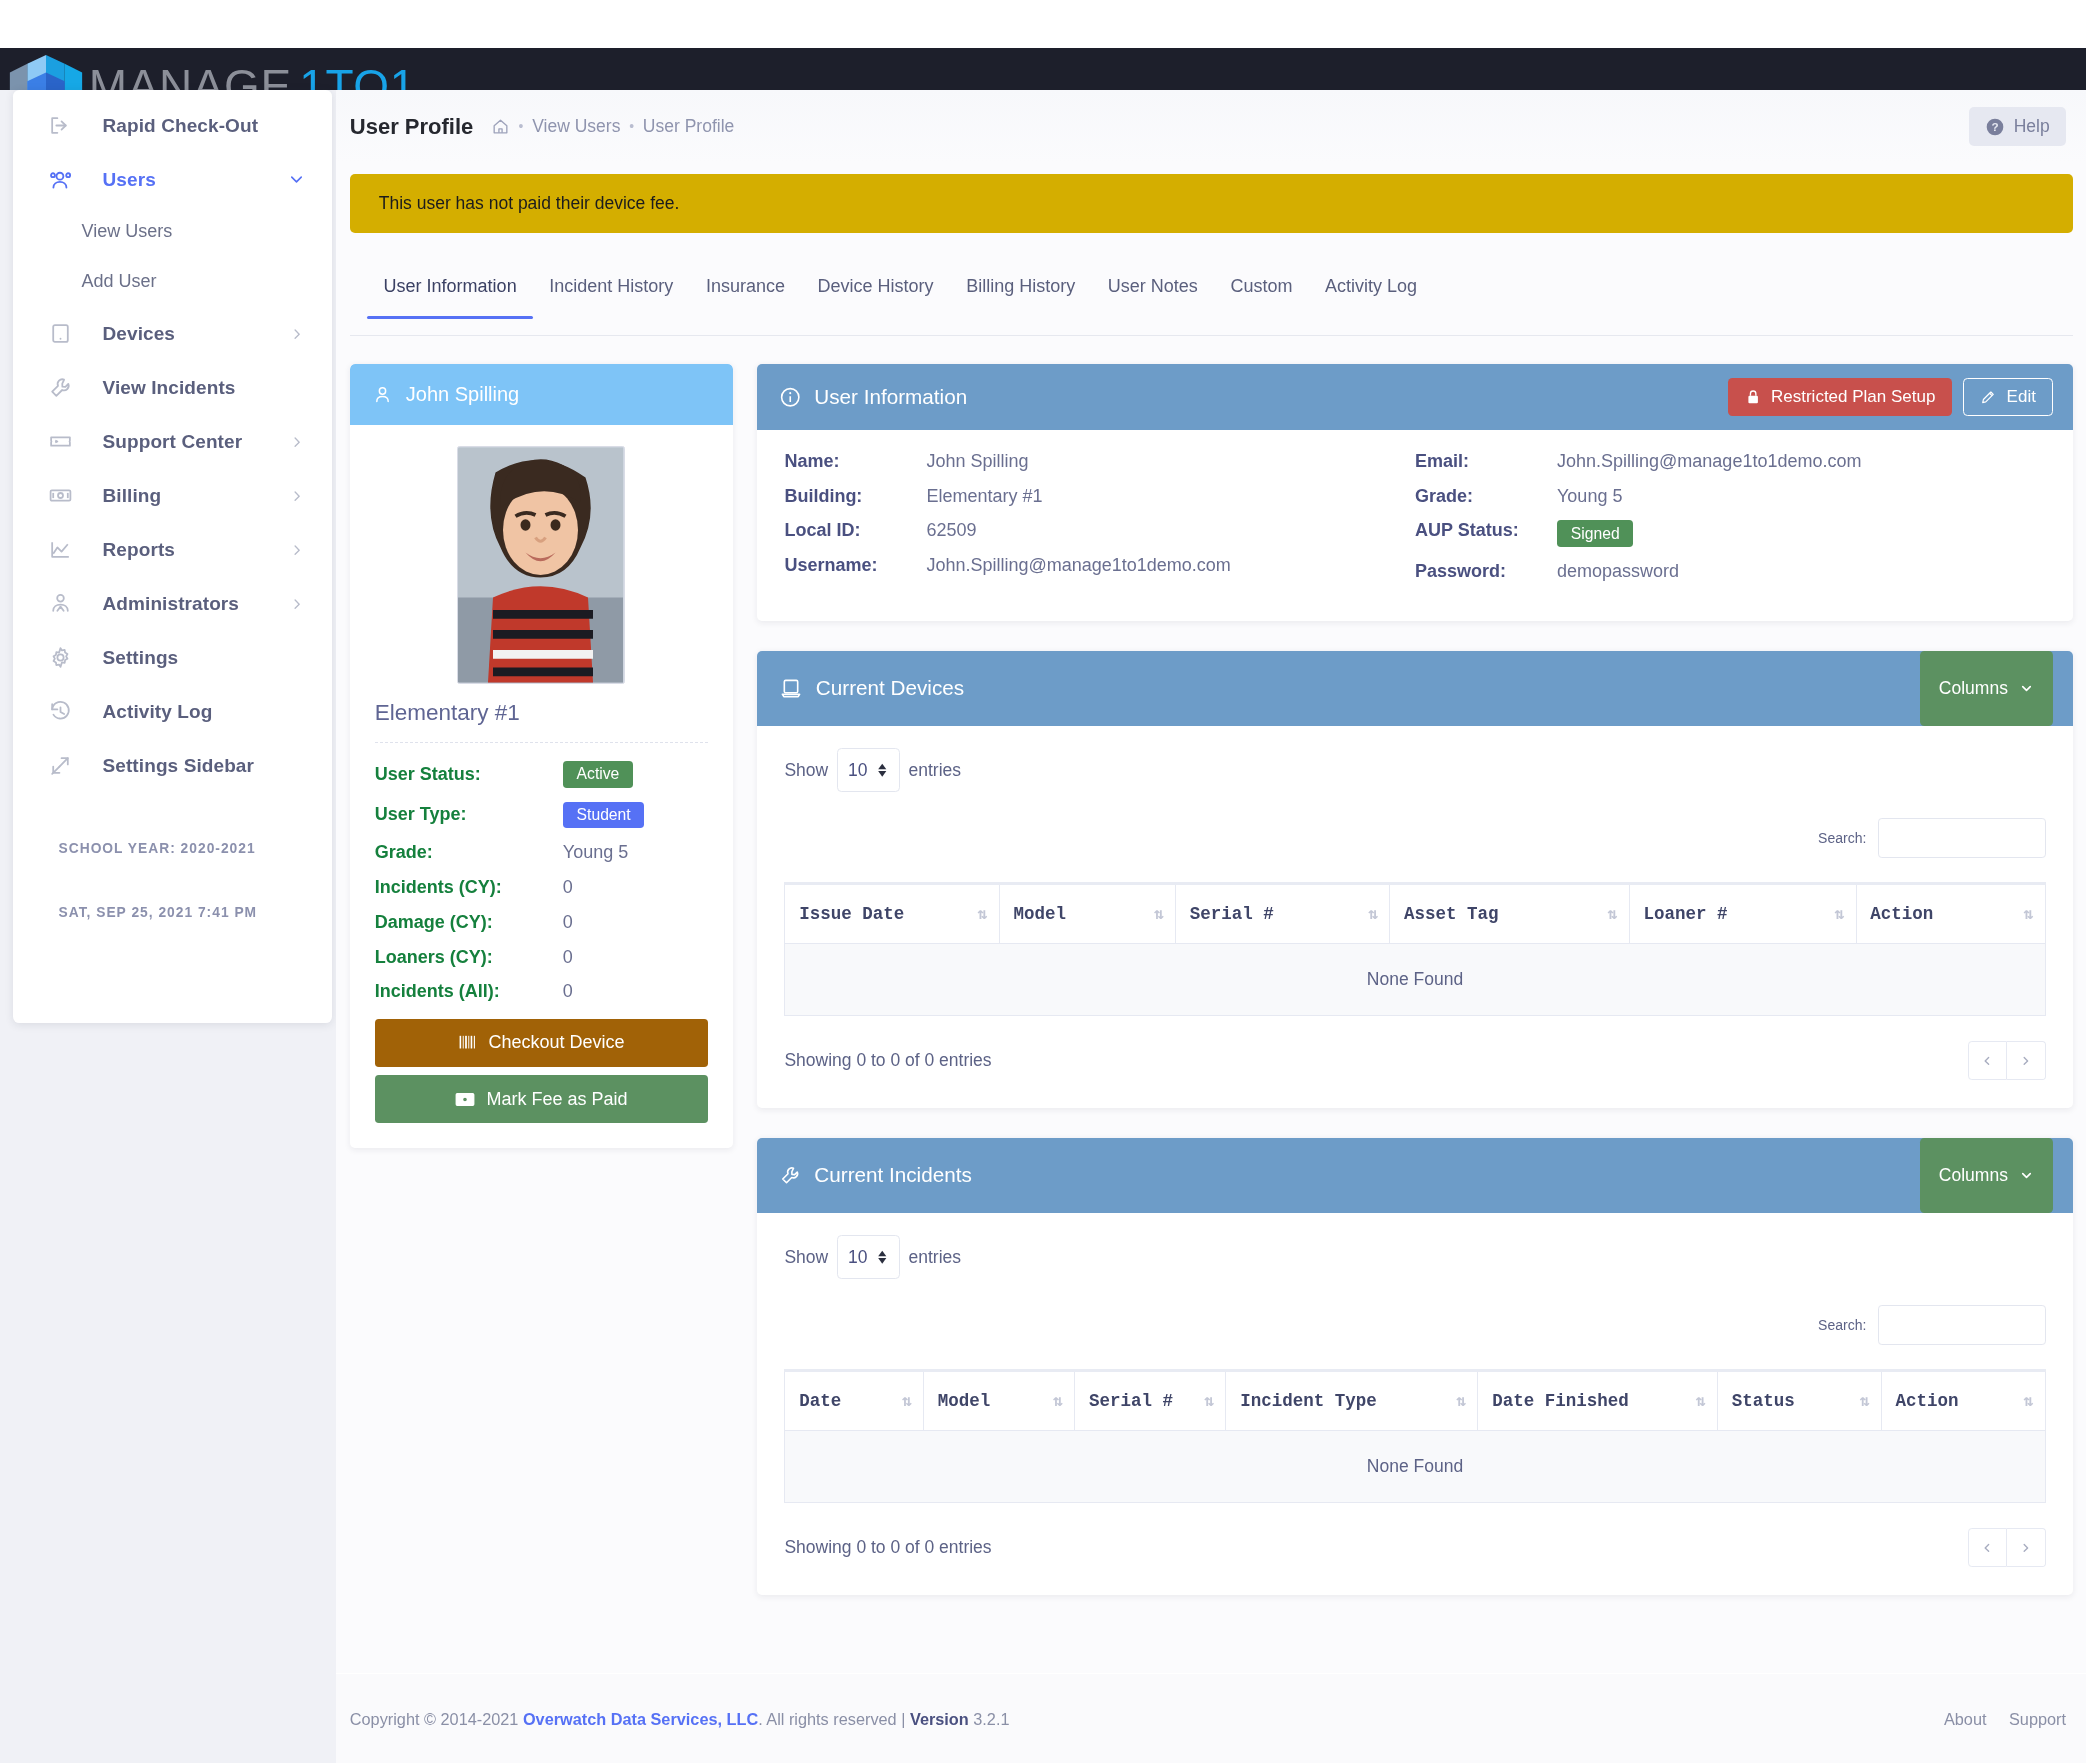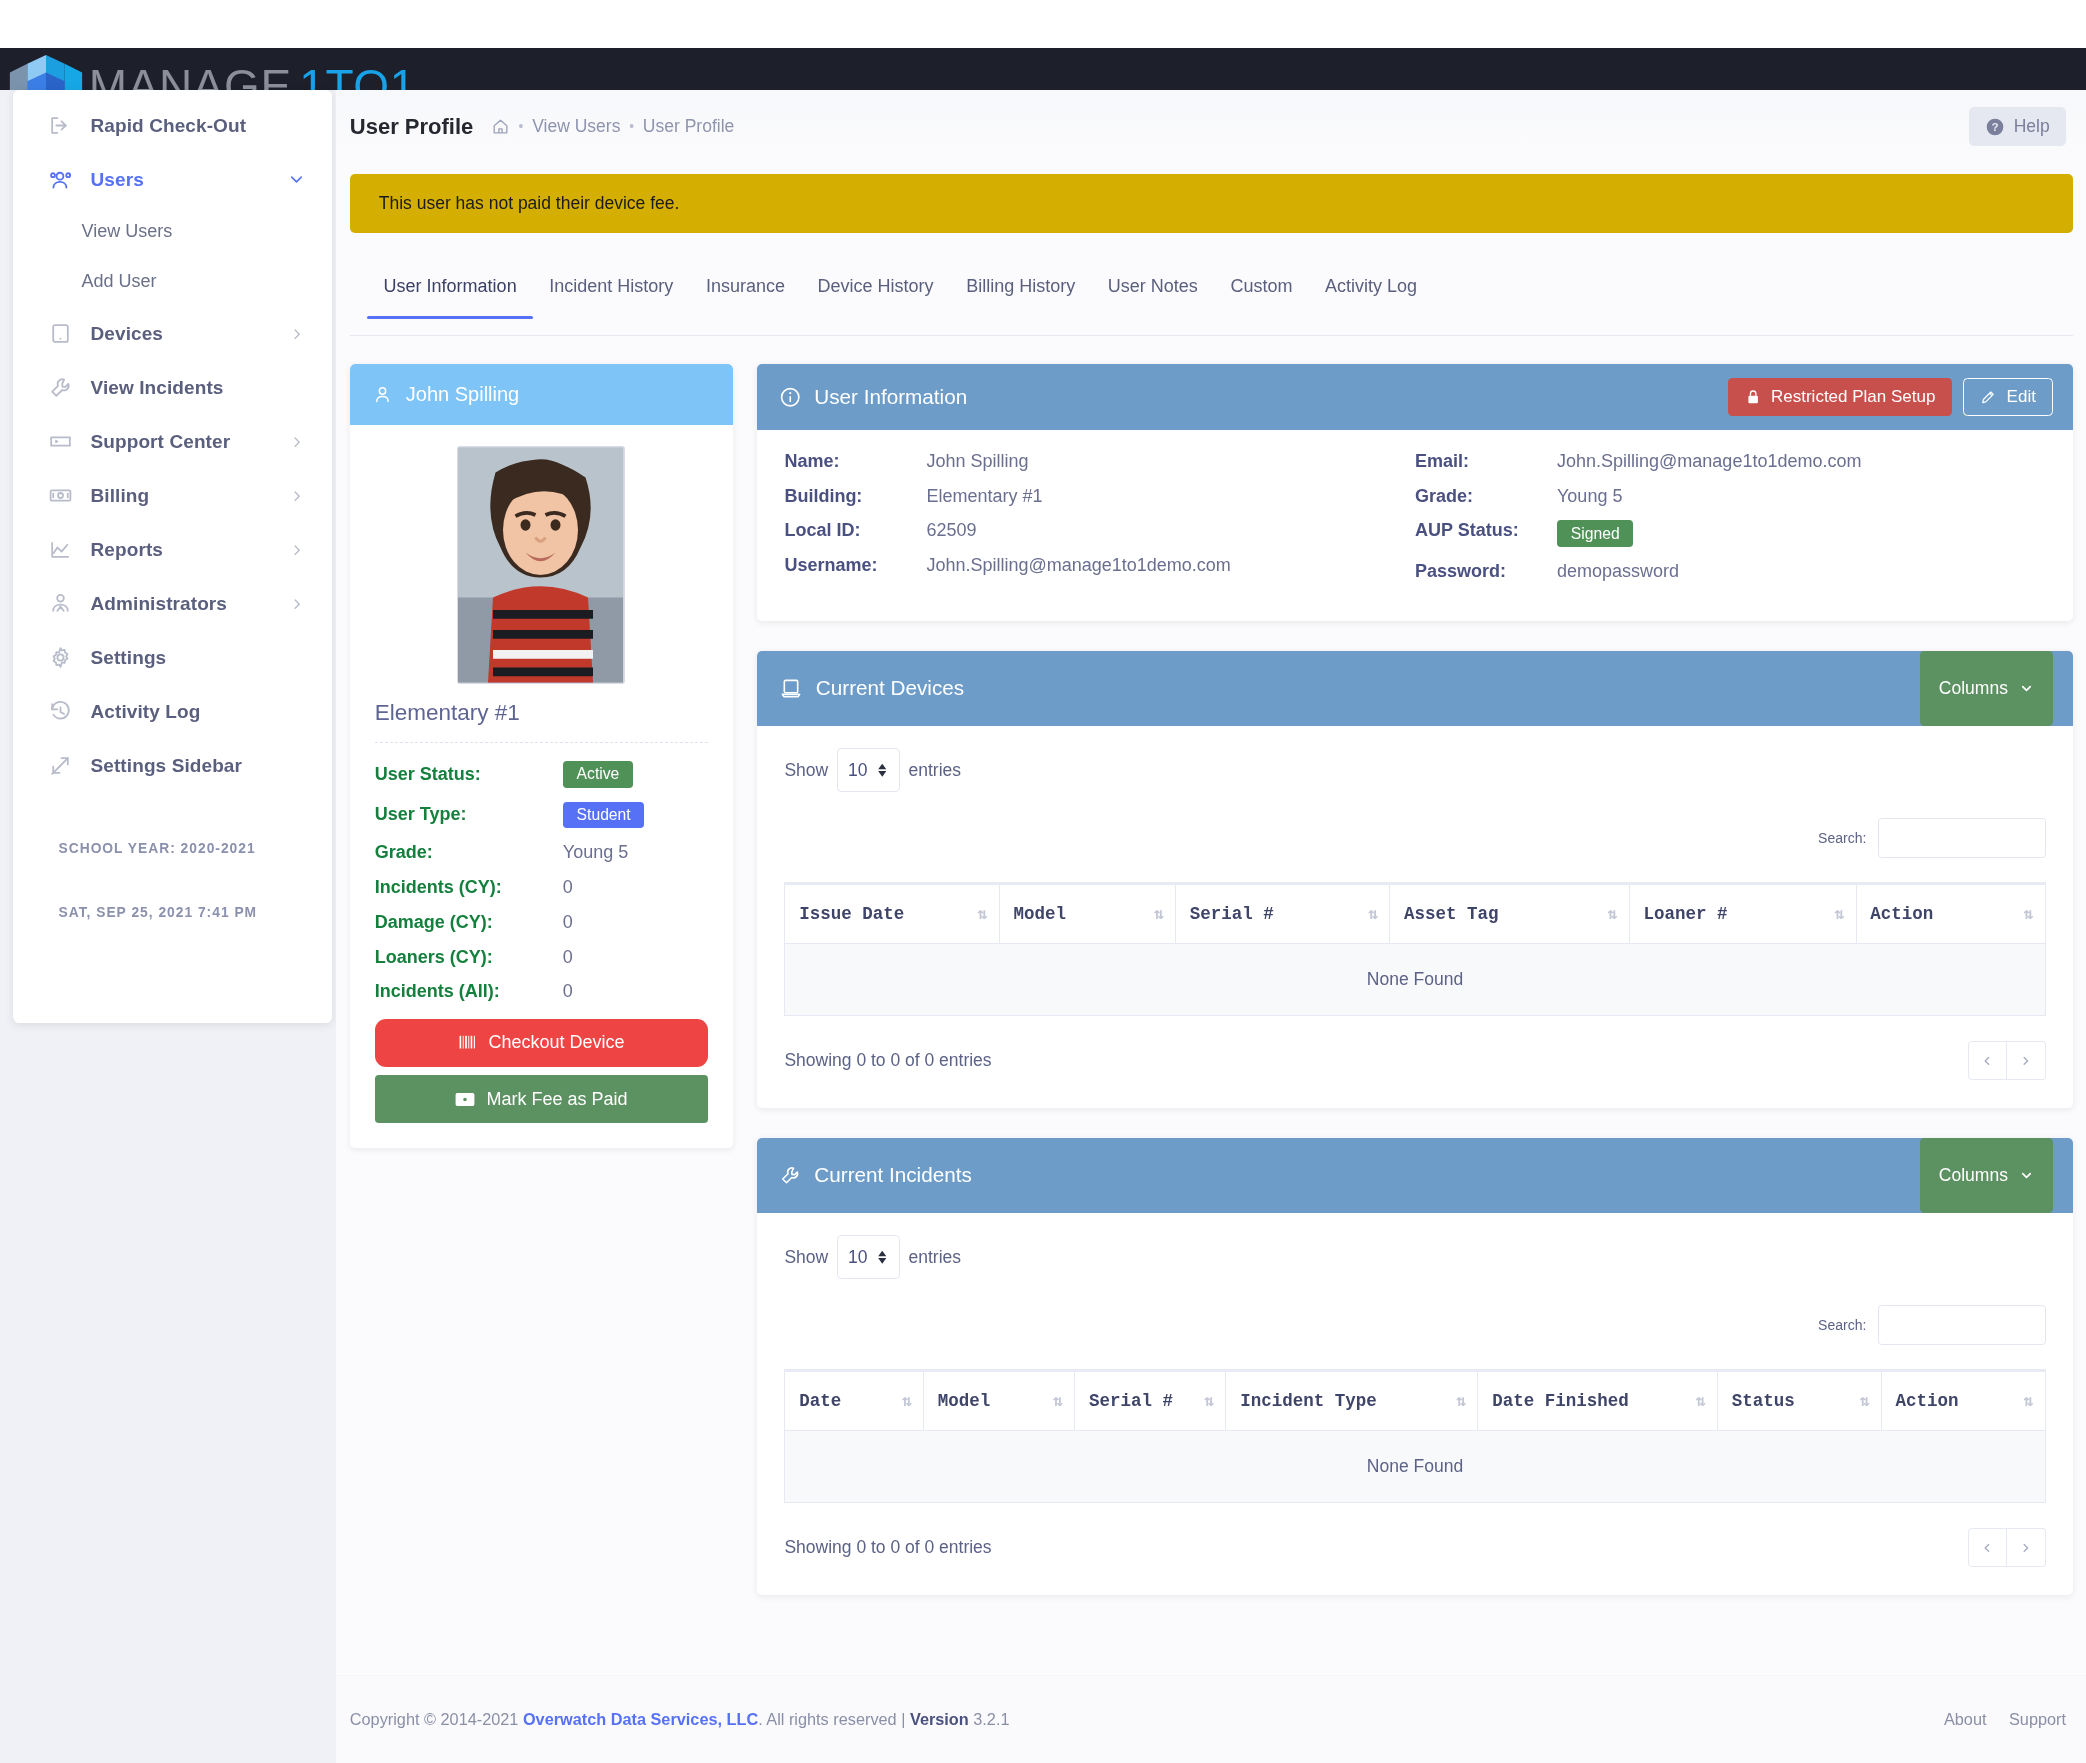--- a/index.html
+++ b/index.html
@@ -37,21 +37,21 @@
     position: absolute; left: 12.5px; top: 90px; width: 319px; height: 933px;
     background: #ffffff; border-radius: 6.3px;
     box-shadow: 0 1.3px 8.8px rgba(30,35,60,.10);
     padding-top: 8.8px; overflow: hidden;
   }
   .nav-item {
     display: flex; align-items: center; height: 54px;
     padding: 0 26px 0 35px; cursor: pointer; position: relative;
   }
   .nav-icon { width: 33px; flex: 0 0 33px; display: flex; align-items: center; justify-content: flex-start; }
-  .nav-label { font-size: 19px; color: #5a5f7d; font-weight: bold; margin-left: 10px; letter-spacing: 0.1px; }
+  .nav-label { font-size: 19px; color: #5a5f7d; font-weight: bold; margin-left: 22px; letter-spacing: 0.1px; }
   .nav-item.active .nav-label { color: #5671f5; font-weight: bold; }
   .nav-caret { margin-left: auto; color: #b8bcca; display: flex; align-items: center; }
   .nav-sub { display: flex; align-items: center; height: 50px; padding-left: 69px; cursor: pointer; }
   .nav-sub-label { font-size: 18px; color: #6b7089; }
   .side-meta { font-size: 13.8px; color: #8b90ad; letter-spacing: 1px; font-weight: bold; padding-left: 46px; }
   .side-meta.sy { margin-top: 48px; }
   .side-meta.dt { margin-top: 49px; }
 
   
   .content {
@@ -115,21 +115,21 @@
   .kv-k { width: 188px; flex: 0 0 188px; font-size: 18px; color: #15803d; font-weight: bold; }
   .kv-v { font-size: 18px; color: #6a6f90; }
   .pill { display: inline-block; padding: 4.4px 13.8px; border-radius: 3.8px; font-size: 15.7px; color: #fff; }
   .pill-green { background: #509158; }
   .pill-blue { background: #5671f5; }
   .btn-stack { margin-top: 16.3px; display: flex; flex-direction: column; gap: 8.8px; }
   .btn {
     height: 48px; border-radius: 3.8px; display: flex; align-items: center;
     justify-content: center; gap: 11.3px; font-size: 18px; color: #fff; cursor: pointer;
   }
-  .btn-cyan { background: #ef4444; border-radius: 11px; }
+  .btn-cyan { background: #a16207; }
   .btn-green { background: #5c9161; }
   .btn-dark { background: #272a3a; }
 
   
   .panel { background: #fff; border-radius: 5px; box-shadow: 0 1.3px 6.3px rgba(35,40,70,.08); overflow: hidden; margin-bottom: 30px; }
   .panel-head {
     background: #6d9cc8; min-height: 66px; display: flex; align-items: center;
     padding: 0 20px 0 22.5px; gap: 12.5px;
   }
   .panel-title { font-size: 20.7px; color: #fff; }

